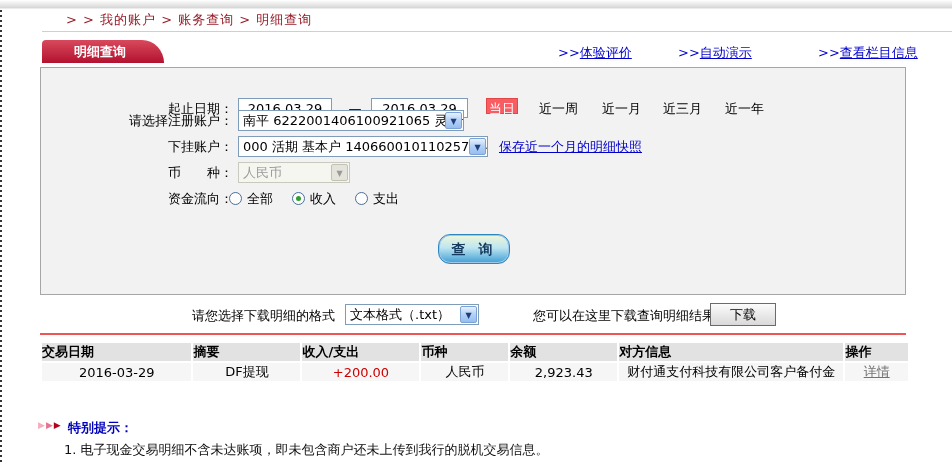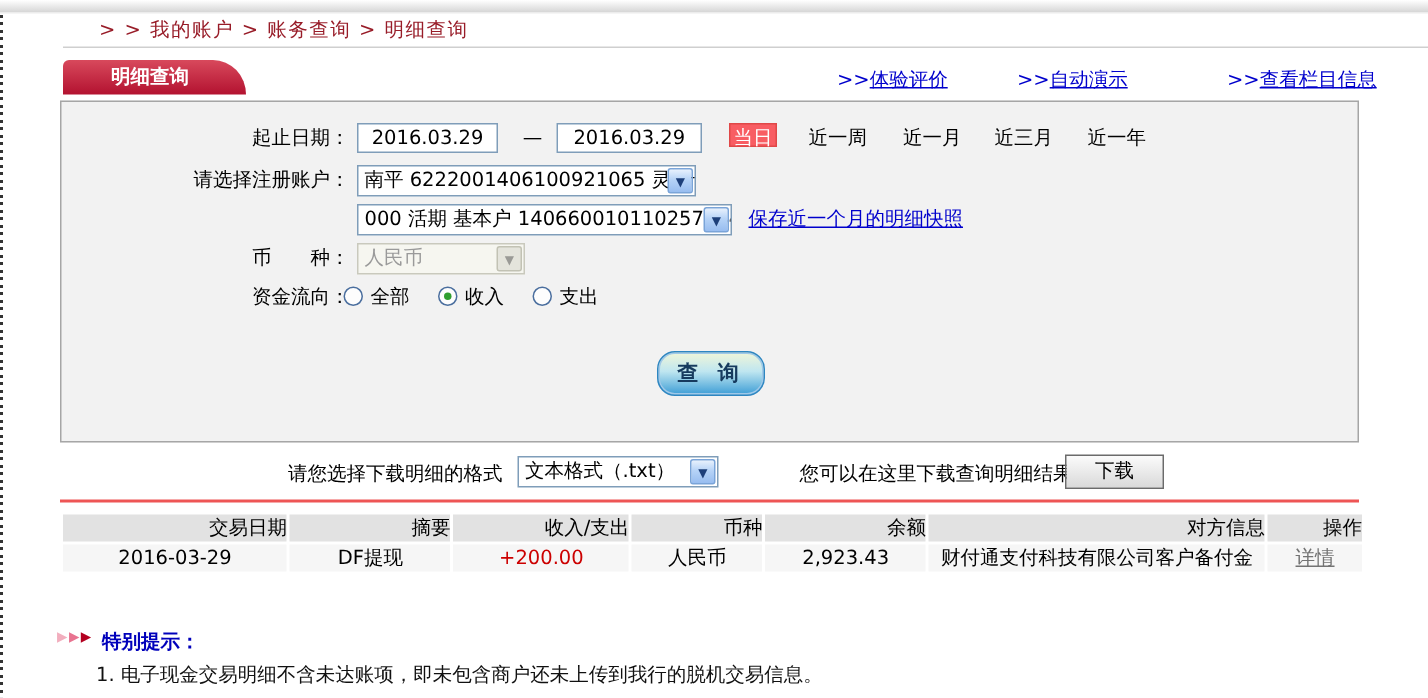--- a/index.html
+++ b/index.html
@@ -61,21 +61,21 @@
   #dl-select { left:345px; top:304px; width:134px; }
   #dl-hint { position:absolute; left:533px; top:307px; font-size:13px; }
   #dl-btn { position:absolute; left:710px; top:303px; width:66px; height:23px;
     background:linear-gradient(#fbfbfb,#d9d9d9); border:1px solid #6b6b6b;
     text-align:center; line-height:21px; font-size:13px; cursor:pointer; }
 
   #red-line { position:absolute; left:40px; top:333px; width:866px; height:2px; background:#ee5555; }
 
   #result-table { position:absolute; left:40px; top:341px; width:870px;
     border-collapse:separate; border-spacing:2px; table-layout:fixed; }
-  #result-table th { background:#e2e2e2; font-weight:normal; font-size:13px; height:17px; text-align:right;margin-left:27px; }
+  #result-table th { background:#e2e2e2; font-weight:bold; font-size:13px; height:17px; text-align:left;margin-left:27px; }
   #result-table td { background:#f6f6f6; font-size:13px; height:17px; text-align:center; white-space:nowrap; }
   .amount-pos { color:#cc0000; }
   .detail-link { color:#737373; text-decoration:underline; cursor:pointer; }
 
   #notice-arrows { position:absolute; left:38px; top:420px; font-size:9px; letter-spacing:1px; }
   #notice-arrows .a1 { color:#f2aebe; } #notice-arrows .a2 { color:#e87390; } #notice-arrows .a3 { color:#b30020; }
   #notice-title { position:absolute; left:68px; top:419px; color:#0000bb; font-weight:bold; font-size:13px; }
   #notice-item { position:absolute; left:64px; top:441px; font-size:13px; color:#111; }
 </style>
 </head>
@@ -89,41 +89,42 @@
   <div id="crumb-line"></div>
 
   <div id="panel-tab">明细查询</div>
 
   <span class="top-link" id="link-1"><span>&gt;&gt;</span><span class="lbl">体验评价</span></span>
   <span class="top-link" id="link-2"><span>&gt;&gt;</span><span class="lbl">自动演示</span></span>
   <span class="top-link" id="link-3"><span>&gt;&gt;</span><span class="lbl">查看栏目信息</span></span>
 
   <div id="form-panel">
 
-    <div class="frow" style="top:14px; width:100%;">
+    <div class="frow" style="top:30px; width:100%;">
       <span class="flabel">起止日期：</span>
       <input class="txt-input" style="left: 197px; top: 0px; width: 94px;" value="2016.03.29">
       <span class="dash">—</span>
       <input class="txt-input" style="left: 330px; top: 0px; width: 97px;" value="2016.03.29">
       <span id="today-btn">当日</span>
       <span class="quick" style="left:498px;">近一周</span>
       <span class="quick" style="left:561px;">近一月</span>
       <span class="quick" style="left:622px;">近三月</span>
       <span class="quick" style="left:684px;">近一年</span>
     </div>
 
     <div class="frow" style="top:42px; width:100%;">
       <span class="flabel">请选择注册账户：</span>
       <div class="selectbox" style="left:197px; top:0; width:226px;">
         <span>南平  6222001406100921065  灵通卡</span>
         <span class="arrow">▼</span>
       </div>
     </div>
 
     <div class="frow" style="top:68px; width:100%;">
+      <span class="flabel">下挂账户：</span>
       <div class="selectbox" style="left:197px; top:0; width:250px;">
         <span>000 活期 基本户 1406600101102571848</span>
         <span class="arrow">▼</span>
       </div>
       <span style="position:absolute; left:458px; top:0; color:#0000cc; text-decoration:underline; cursor:pointer;">保存近一个月的明细快照</span>
     </div>
 
     <div class="frow" style="top:94px; width:100%;">
       <span class="flabel">币　　种：</span>
       <div class="selectbox disabled" style="left:197px; top:0; width:112px;">

